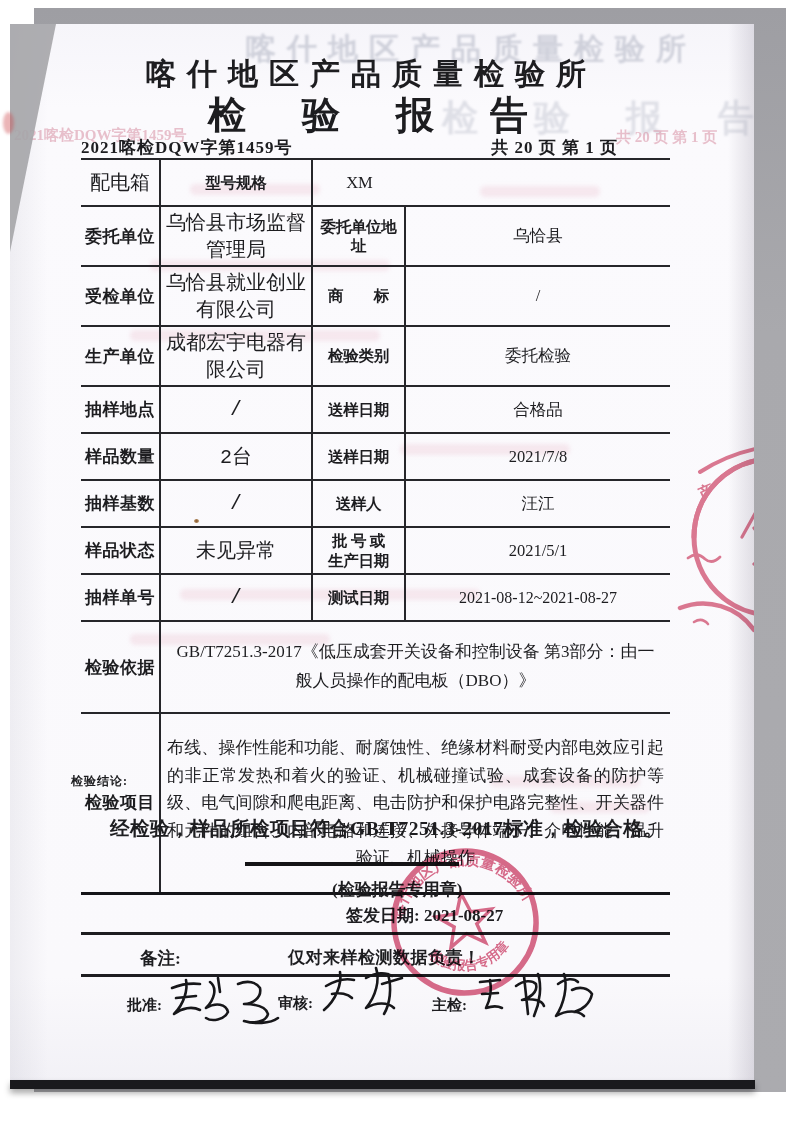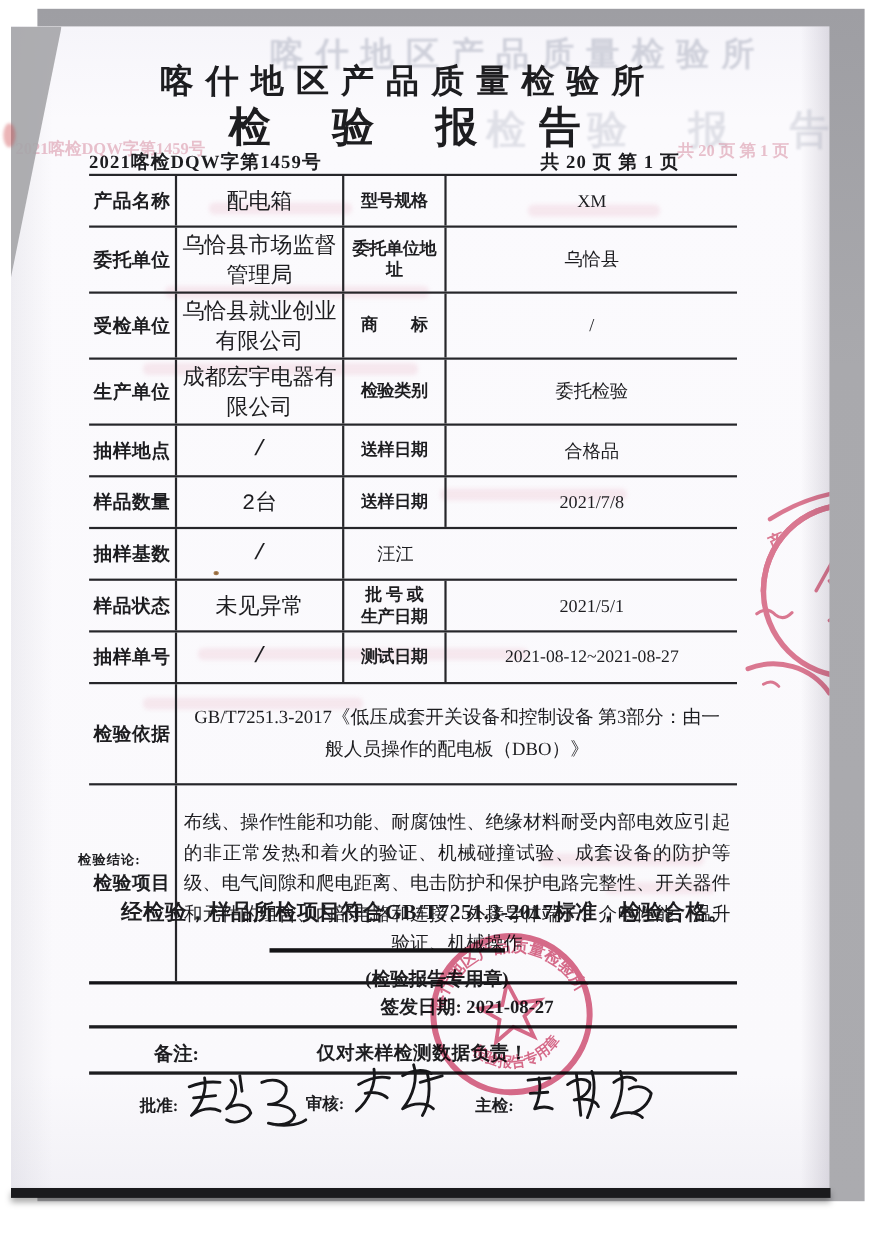--- a/index.html
+++ b/index.html
@@ -102,21 +102,20 @@
 
   <div class="abs inst-title">喀什地区产品质量检验所</div>
   <div class="abs report-title">检验报告</div>
   <div class="abs report-row">
     <span>2021喀检DQW字第1459号</span>
     <span class="pages">共 20 页 第 1 页</span>
   </div>
 
   <div class="abs tbl">
     <div class="t-row">
-      <div class="c lab">产品名称</div>
       <div class="c val">配电箱</div>
       <div class="c lab3">型号规格</div>
       <div class="c val2">XM</div>
     </div>
     <div class="t-row">
       <div class="c lab">委托单位</div>
       <div class="c val">乌恰县市场监督管理局</div>
       <div class="c lab3">委托单位地址</div>
       <div class="c val2">乌恰县</div>
     </div>
@@ -140,20 +139,21 @@
     </div>
     <div class="t-row">
       <div class="c lab">样品数量</div>
       <div class="c val">2台</div>
       <div class="c lab3">送样日期</div>
       <div class="c val2">2021/7/8</div>
     </div>
     <div class="t-row">
       <div class="c lab">抽样基数</div>
       <div class="c val">/</div>
+      <div class="c lab3">送样人</div>
       <div class="c val2">汪江</div>
     </div>
     <div class="t-row">
       <div class="c lab">样品状态</div>
       <div class="c val">未见异常</div>
       <div class="c lab3">批 号 或
 生产日期</div>
       <div class="c val2">2021/5/1</div>
     </div>
     <div class="t-row">

